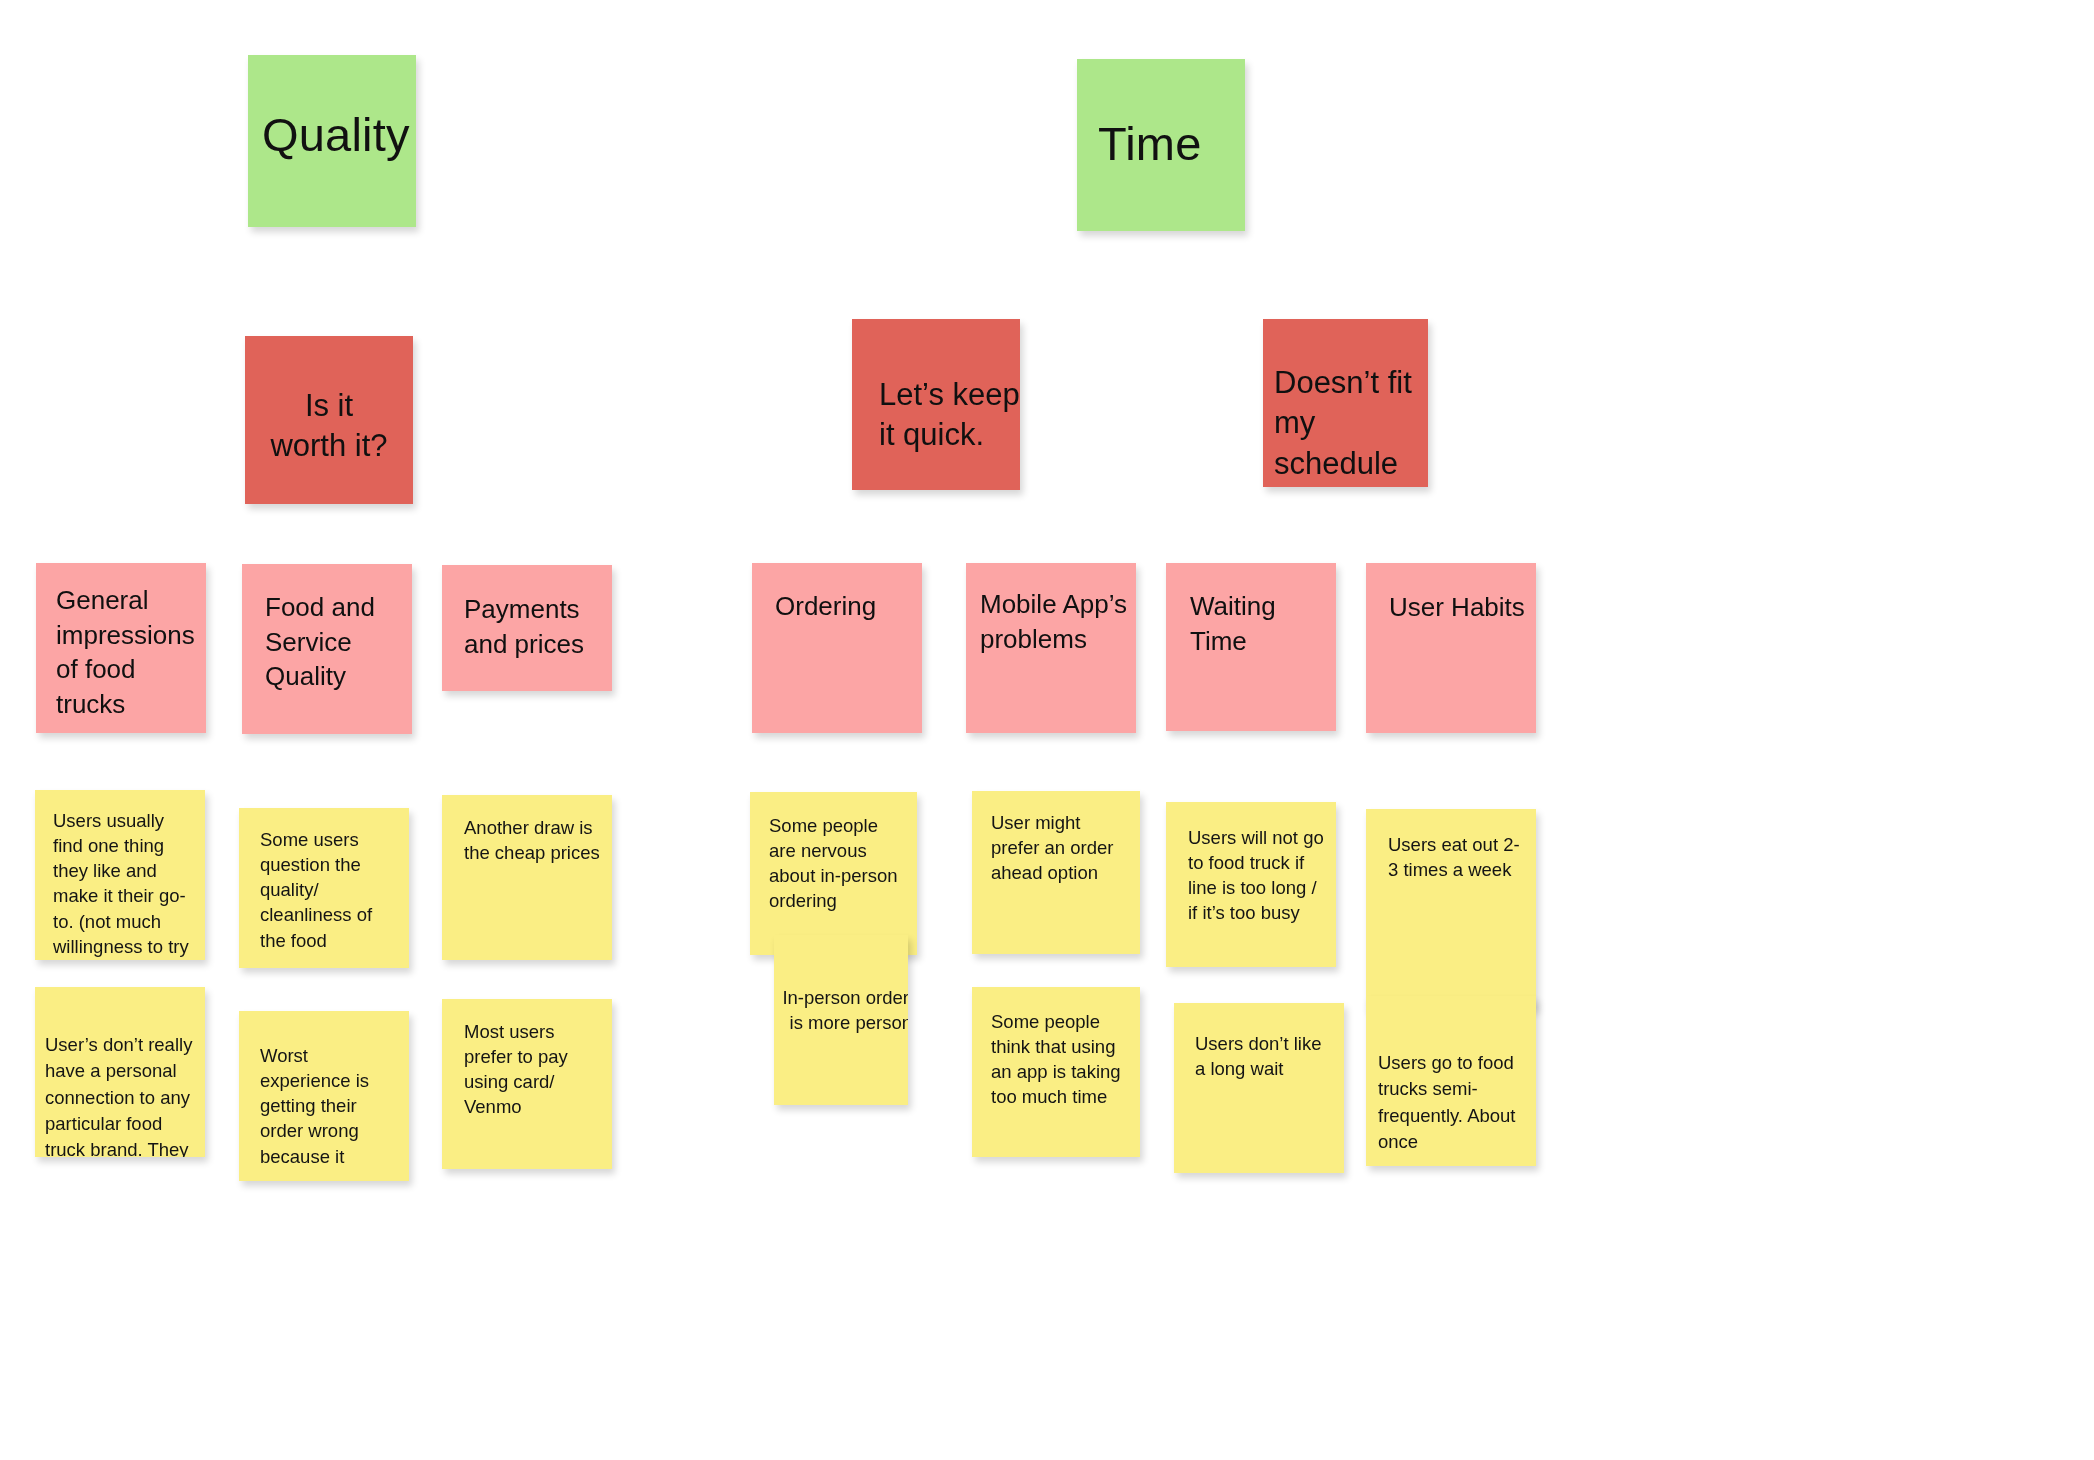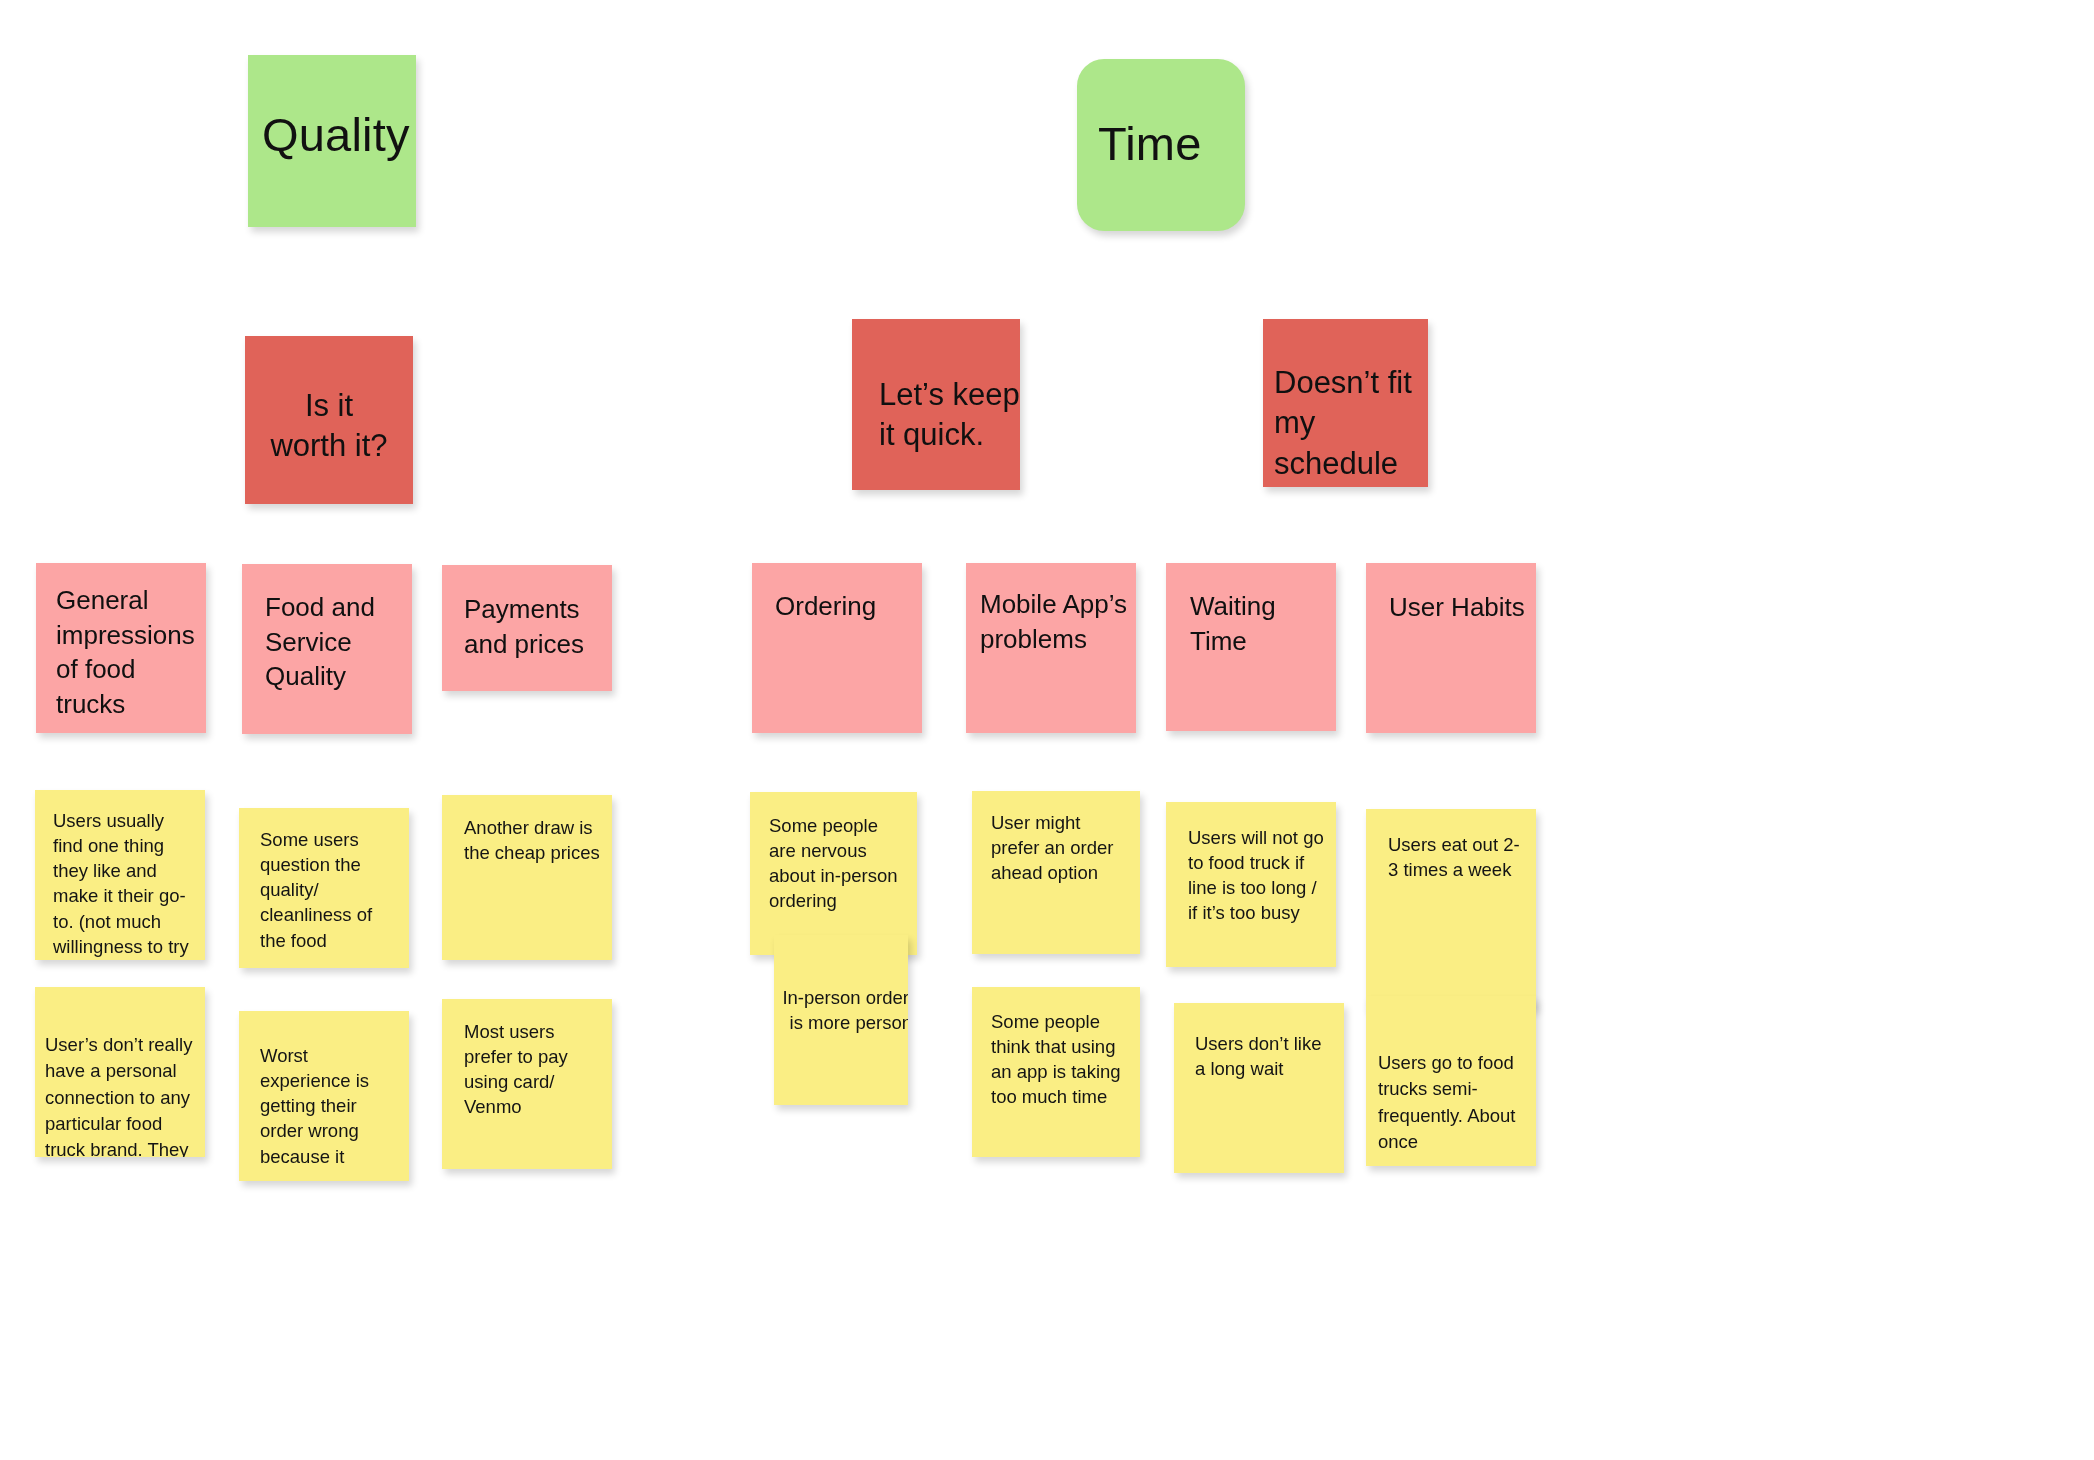--- a/index.html
+++ b/index.html
@@ -81,21 +81,21 @@
 </style>
 </head>
 <body>
 
 <div id="board">
 
   <div class="note note-green" style="left:248px; top:55px; width:168px; height:172px; padding:0;">
     <span class="note-text align-left" style="position:absolute; left:14px; top:52px; width:154px;">Quality</span>
   </div>
 
-  <div class="note note-green" style="left:1077px; top:59px; width:168px; height:172px; padding:0;border-radius:27px;">
+  <div class="note note-green" style="left:1077px; top:59px; width:168px; height:172px; padding:0;">
     <span class="note-text align-left" style="position:absolute; left:21px; top:57px; width:147px;">Time</span>
   </div>
 
   <div class="note note-red" style="left:245px; top:336px; width:168px; height:168px; padding:0;">
     <span class="note-text align-center" style="position:absolute; left:5px; top:50px; width:158px;">Is it
 worth it?</span>
   </div>
 
   <div class="note note-red" style="left:852px; top:319px; width:168px; height:171px; padding:13px;">
     <span class="note-text align-left" style="position:absolute; left:27px; top:56px; width:142px;">Let’s keep

